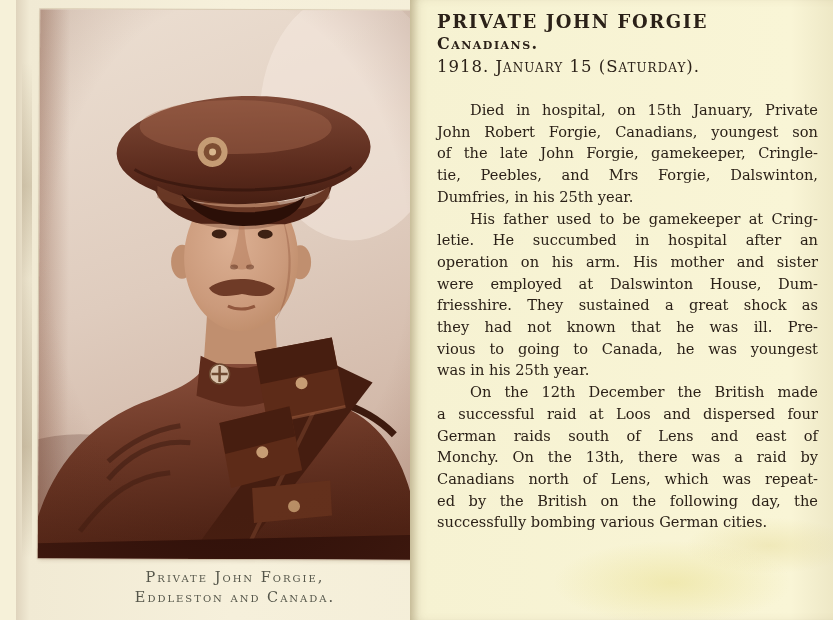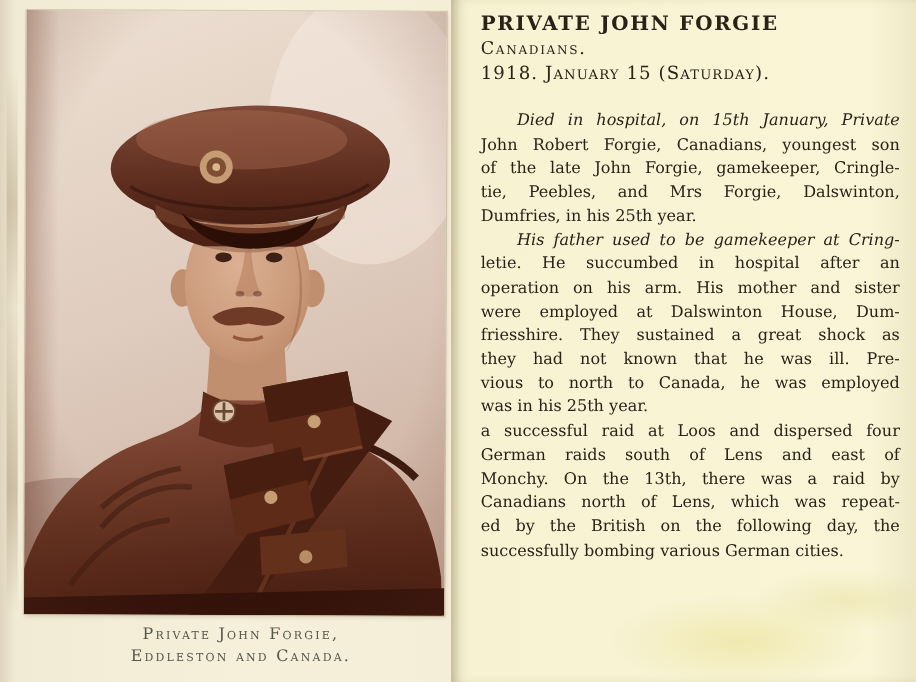--- a/index.html
+++ b/index.html
@@ -3,21 +3,21 @@
 <meta charset="utf-8">
 <style>
   html,body { margin:0; padding:0; background:#777; }
   .stage {
     position:relative; width:833px; height:620px; overflow:hidden;
     font-family:"DejaVu Serif","Liberation Serif",serif;
     background:#f6f1d9;
   }
   
   .left-page {
-    position:absolute; left:0; top:0; width:482px; height:620px;
+    position:absolute; left:16px; top:0; width:482px; height:620px;
     background:linear-gradient(90deg,#dfd4bd 0%, #f1ead4 2.8%, #f6f0db 45%, #f4eed8 100%);
   }
   .left-page:before{ 
     content:""; position:absolute; left:6px; top:0; width:10px; height:100%;
     background:linear-gradient(180deg, rgba(120,95,60,0) 10%, rgba(120,95,60,.25) 30%, rgba(120,95,60,.05) 45%, rgba(120,95,60,.3) 72%, rgba(120,95,60,0) 90%);
     filter:none;
   }
   .photo-frame {
     position:absolute; left:23px; top:10px; width:382px; height:549px;
     transform:rotate(0.25deg);
@@ -37,29 +37,29 @@
     background:
       radial-gradient(ellipse 170px 60px at 62% 94%, rgba(228,216,120,.4), rgba(228,216,120,0) 70%),
       radial-gradient(ellipse 120px 40px at 85% 88%, rgba(220,205,120,.3), rgba(220,205,120,0) 70%),
       linear-gradient(90deg,#e7e0bf 0%, #f6f2d2 2.2%, #f9f5d6 90%, #eee8c6 100%);
     box-shadow:inset 10px 0 14px -8px rgba(120,100,60,.45);
     color:#2b2118;
   }
   .headings { position:absolute; left:27px; top:10px; width:381px; }
   .title { font-size:18px; font-weight:bold; letter-spacing:1.6px; line-height:23px; }
   .place { font-variant:small-caps; font-size:16.5px; letter-spacing:2px; line-height:22px; }
-  .unit  { font-variant:small-caps; font-size:16px;   letter-spacing:1.5px; line-height:22px; }
+  .unit  { font-variant:small-caps; font-size:16px;   letter-spacing:1.5px; line-height:22px;font-weight:bold; }
   .date  { font-variant:small-caps; font-size:16.5px; letter-spacing:1px; line-height:23px; }
   .body-text {
     position:absolute; left:27px; top:99px; width:381px;
     font-size:14.6px; line-height:21.7px;
   }
   .para { margin:0; }
   .line { text-align:justify; text-align-last:justify; }
-  .line.indent { text-indent:33px;font-style:italic; }
+  .line.indent { text-indent:33px; }
   .line.last { text-align-last:left; }
 </style>
 </head>
 <body>
 
 <div class="stage">
 
   <div class="left-page">
     <div class="photo-frame">
       <svg viewBox="0 0 382 549" preserveAspectRatio="none" xmlns="http://www.w3.org/2000/svg">
@@ -182,24 +182,25 @@
           <div class="line">tie, Peebles, and Mrs Forgie, Dalswinton,</div>
           <div class="line last">Dumfries, in his 25th year.</div>
         </div>
         <div class="para">
           <div class="line indent">His father used to be gamekeeper at Cring-</div>
           <div class="line">letie. He succumbed in hospital after an</div>
           <div class="line">operation on his arm. His mother and sister</div>
           <div class="line">were employed at Dalswinton House, Dum-</div>
           <div class="line">friesshire. They sustained a great shock as</div>
           <div class="line">they had not known that he was ill. Pre-</div>
-          <div class="line">vious to north to Canada, he was employed</div>
+          <div class="line">vious to going to Canada, he was youngest</div>
           <div class="line last">was in his 25th year.</div>
         </div>
         <div class="para">
+          <div class="line indent">On the 12th December the British made</div>
           <div class="line">a successful raid at Loos and dispersed four</div>
           <div class="line">German raids south of Lens and east of</div>
           <div class="line">Monchy. On the 13th, there was a raid by</div>
           <div class="line">Canadians north of Lens, which was repeat-</div>
           <div class="line">ed by the British on the following day, the</div>
           <div class="line last">successfully bombing various German cities.</div>
         </div>
       </div>
   </div>
 

